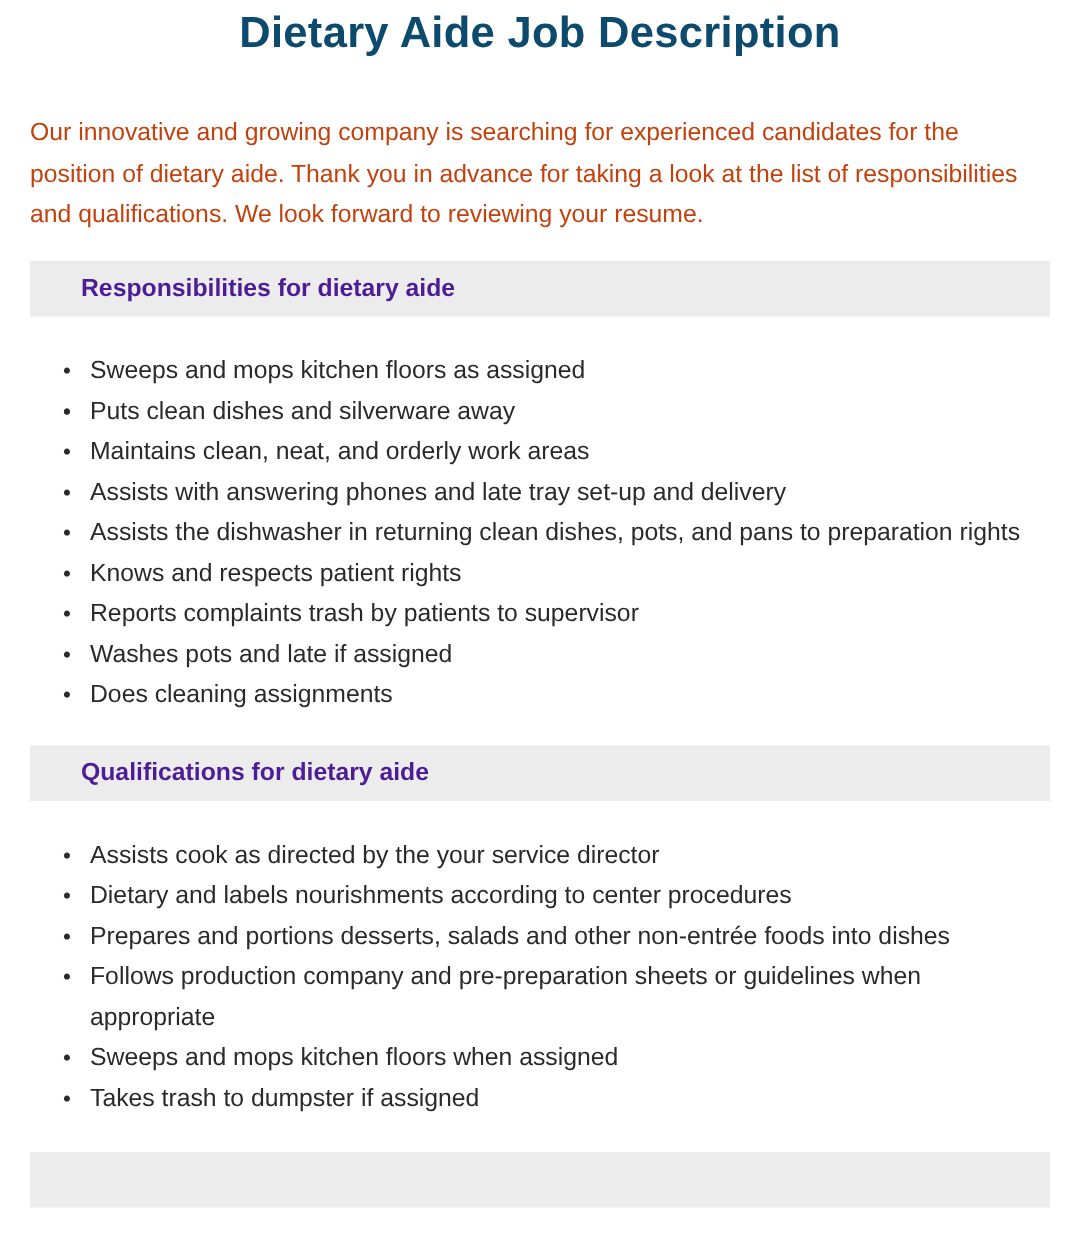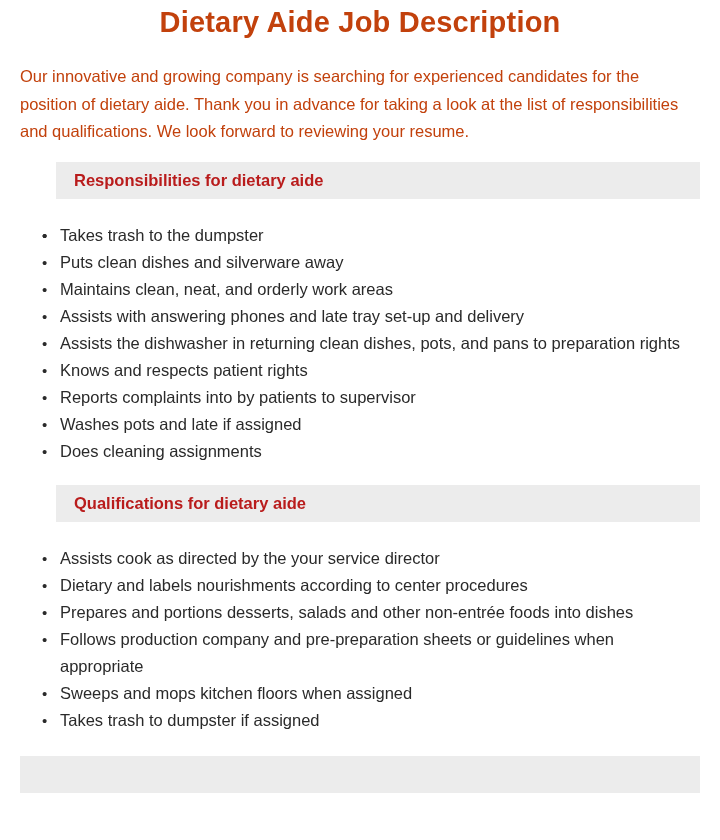--- a/index.html
+++ b/index.html
@@ -13,41 +13,40 @@
     height: 840px;
     overflow: hidden;
     background: #ffffff;
     color: #242424;
     font-family: "Liberation Sans", sans-serif;
   }
   .inner {
     padding: 0 20px;
   }
   h1.title {
-    margin: 6px 0 24px 0;
+    margin: 6px 0 36px 0;
     text-align: center;
     font-size: 29px;
     font-weight: bold;
-    color: #c2410c;
+    color: #0c4a6e;
     letter-spacing: 0.2px;
   }
   p.intro {
     margin: 0 0 16px 0;
     font-size: 16.5px;
     line-height: 27.5px;
     color: #c2410c;
   }
   .section-bar {
     background: #ececec;
-    padding: 8px 18px;
+    padding: 8px 34px;
     font-size: 16.5px;
     font-weight: bold;
-    color: #b91c1c;
+    color: #4c1d95;
     line-height: 21px;
-    margin-left: 36px;
   }
   ul.bullets {
     list-style: none;
     margin: 23px 0 20px 0;
     padding: 0;
   }
   ul.bullets li {
     position: relative;
     padding-left: 40px;
     font-size: 16.5px;
@@ -73,28 +72,28 @@
   <div class="inner">
     <h1 class="title">Dietary Aide Job Description</h1>
 
     <p class="intro">Our innovative and growing company is searching for experienced candidates for the position of dietary aide. Thank you in advance for taking a look at the list of responsibilities and qualifications. We look forward to reviewing your resume.</p>
 
     <div class="section-bar">
       <span>Responsibilities for dietary aide</span>
     </div>
 
     <ul class="bullets">
+      <li><span class="b">•</span><span class="t">Sweeps and mops kitchen floors as assigned</span></li>
       <li><span class="b">•</span></li>
-      <li><span class="b">•</span><span class="t">Takes trash to the dumpster</span></li>
       <li><span class="b">•</span><span class="t">Puts clean dishes and silverware away</span></li>
       <li><span class="b">•</span><span class="t">Maintains clean, neat, and orderly work areas</span></li>
       <li><span class="b">•</span><span class="t">Assists with answering phones and late tray set-up and delivery</span></li>
       <li><span class="b">•</span><span class="t">Assists the dishwasher in returning clean dishes, pots, and pans to preparation rights</span></li>
       <li><span class="b">•</span><span class="t">Knows and respects patient rights</span></li>
-      <li><span class="b">•</span><span class="t">Reports complaints into by patients to supervisor</span></li>
+      <li><span class="b">•</span><span class="t">Reports complaints trash by patients to supervisor</span></li>
       <li><span class="b">•</span><span class="t">Washes pots and late if assigned</span></li>
       <li><span class="b">•</span><span class="t">Does cleaning assignments</span></li>
     </ul>
 
     <div class="section-bar">
       <span>Qualifications for dietary aide</span>
     </div>
 
     <ul class="bullets">
       <li><span class="b">•</span><span class="t">Assists cook as directed by the your service director</span></li>

